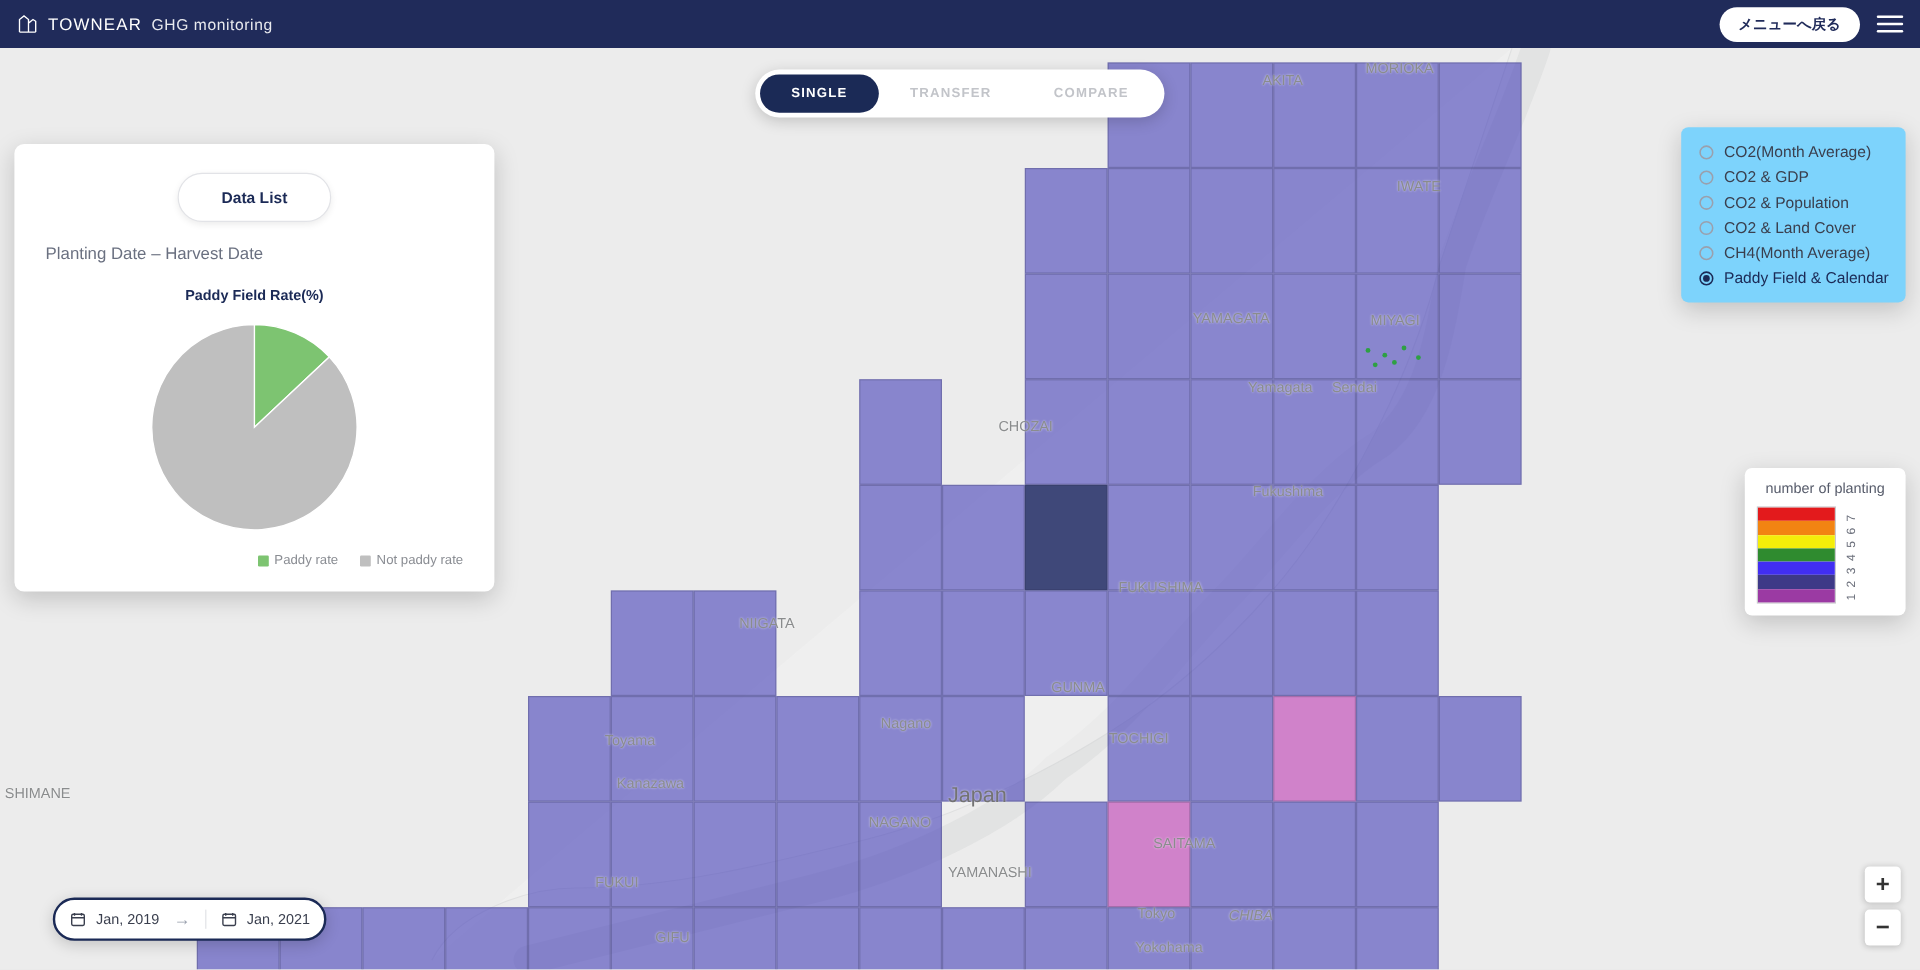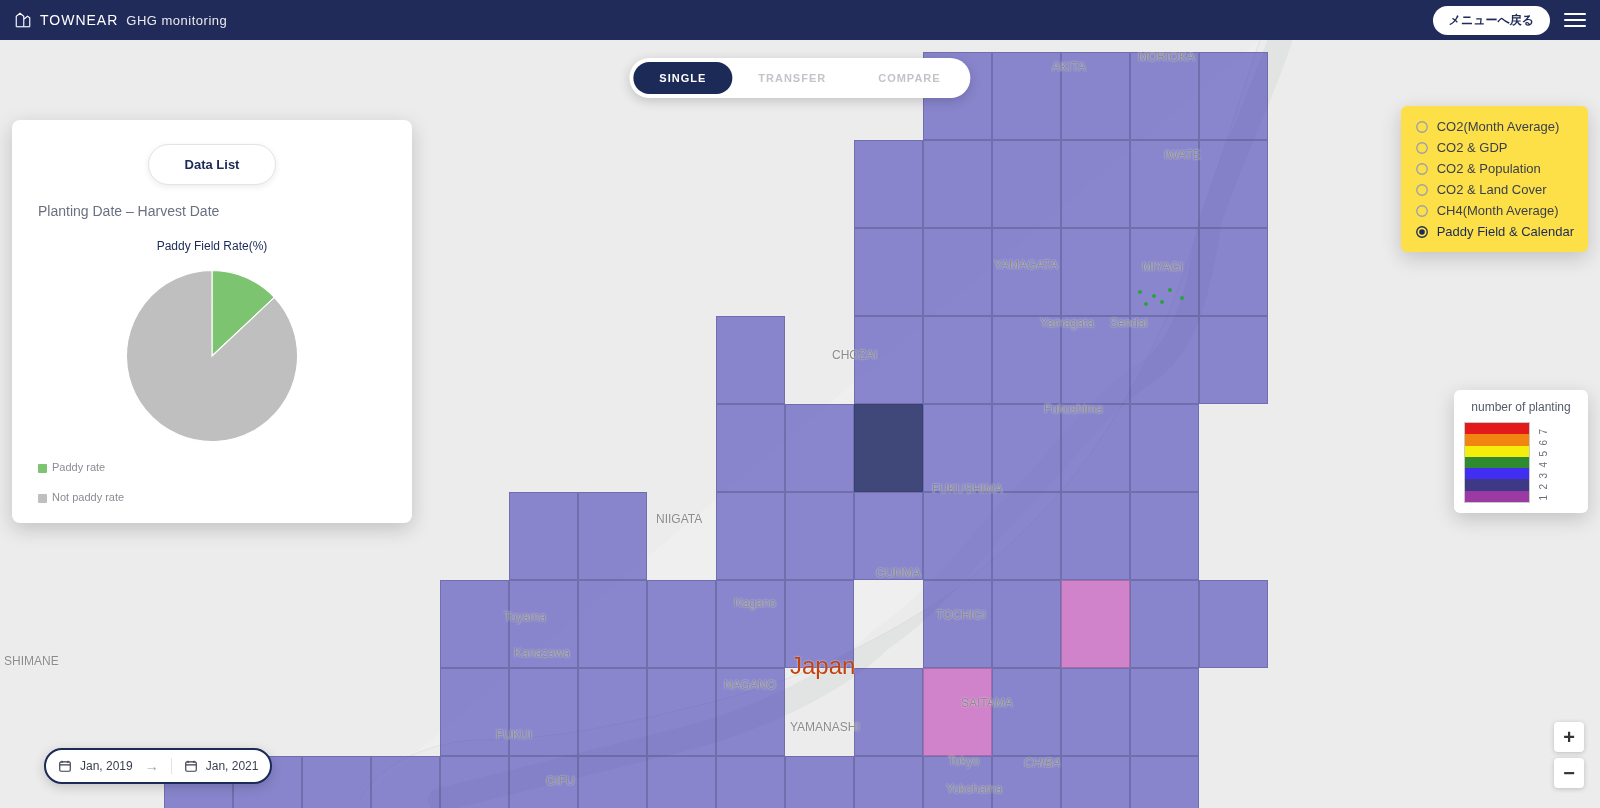--- a/index.html
+++ b/index.html
@@ -39,21 +39,21 @@
   .hamburger{width:22px;display:flex;flex-direction:column;gap:4px;cursor:pointer;}
   .hamburger span{height:2px;background:#fff;border-radius:1px;}
 
   
   .map{position:absolute;inset:40px 0 0 0;background:#ececec;overflow:hidden;}
   .coastline{position:absolute;inset:0;pointer-events:none;}
   .map-label{
     position:absolute;color:#8a8c8d;font-size:12px;pointer-events:none;
     text-shadow:0 0 2px rgba(255,255,255,.7);
   }
-  .map-label.big{font-size:24px;color:#c2410c;}
+  .map-label.big{font-size:18px;color:#737373;}
 
   
   .cell{
     position:absolute;width:69px;height:88px;border:1px solid rgba(40,44,80,.25);
     pointer-events:none;
   }
   .c-purple{background:rgba(75,70,185,.62);}
   .c-navy{background:rgba(32,42,100,.85);}
   .c-magenta{background:rgba(190,65,180,.62);}
 
@@ -74,28 +74,28 @@
     position:absolute;top:120px;left:12px;width:400px;background:#fff;
     border-radius:8px;box-shadow:var(--shadow);padding:24px 26px 20px;
   }
   .datalist-btn{
     display:block;margin:0 auto 18px;padding:12px 36px;border-radius:26px;
     background:#fff;border:1px solid #e2e3e7;box-shadow:0 2px 6px rgba(0,0,0,.08);
     color:var(--navy);font-weight:700;font-size:13px;cursor:pointer;
   }
   .card-heading{color:var(--text-muted);font-size:14px;margin:6px 0 10px;}
   .date-item{color:#3a3f4e;font-size:14px;margin:4px 0;}
-  .pie-title{color:var(--navy);font-size:12px;font-weight:400;margin:20px 0 10px;text-align:center;}
+  .pie-title{color:var(--navy);font-size:12px;font-weight:700;margin:20px 0 10px;text-align:center;}
   .pie-wrap{display:flex;justify-content:center;}
-  .pie-legend{display:flex;gap:18px;justify-content:space-between;margin-top:12px;font-size:11px;color:#8a8d93;flex-direction:column;}
+  .pie-legend{display:flex;gap:18px;justify-content:flex-end;margin-top:12px;font-size:11px;color:#8a8d93;}
   .pie-legend span.swatch{display:inline-block;width:9px;height:9px;margin-right:5px;border-radius:1px;vertical-align:middle;}
 
   
   .layer-panel{
-    position:absolute;top:106px;right:12px;background:#fde047;border-radius:6px;
+    position:absolute;top:106px;right:12px;background:#7dd3fc;border-radius:6px;
     padding:10px 12px;box-shadow:var(--shadow);
   }
   .layer-option{
     display:flex;align-items:center;gap:8px;padding:3px 2px;font-size:13px;
     color:#3a3f4e;cursor:pointer;white-space:nowrap;
   }
   .layer-option svg{width:14px;height:14px;flex:none;}
   .layer-option.selected{color:var(--navy);font-weight:500;}
 
   
@@ -254,23 +254,23 @@
       <div class="map-label" style="left: 1052px; top: 20px;">AKITA</div>
       <div class="map-label" style="left: 1164px; top: 108px;">IWATE</div>
       <div class="map-label" style="left: 1138px; top: 10px;">MORIOKA</div>
       <div class="map-label" style="left: 994px; top: 218px;">YAMAGATA</div>
       <div class="map-label" style="left: 1040px; top: 276px;">Yamagata</div>
       <div class="map-label" style="left: 1142px; top: 220px;">MIYAGI</div>
       <div class="map-label" style="left: 1110px; top: 276px;">Sendai</div>
       <div class="map-label" style="left: 832px; top: 308px;">CHOZAI</div>
       <div class="map-label" style="left: 1044px; top: 362px;">Fukushima</div>
       <div class="map-label" style="left: 932px; top: 442px;">FUKUSHIMA</div>
-      <div class="map-label" style="left: 656px; top: 472px;">NIIGATA</div>
+      <div class="map-label" style="left: 616px; top: 472px;">NIIGATA</div>
       <div class="map-label" style="left: 876px; top: 526px;">GUNMA</div>
-      <div class="map-label" style="left: 924px; top: 568px; padding-left: 12px;">TOCHIGI</div>
+      <div class="map-label" style="left: 924px; top: 568px;">TOCHIGI</div>
       <div class="map-label" style="left: 734px; top: 556px;">Nagano</div>
       <div class="map-label" style="left: 724px; top: 638px;">NAGANO</div>
       <div class="map-label" style="left: 504px; top: 570px;">Toyama</div>
       <div class="map-label" style="left: 514px; top: 606px;">Kanazawa</div>
       <div class="map-label" style="left: 496px; top: 688px;">FUKUI</div>
       <div class="map-label" style="left: 546px; top: 734px;">GIFU</div>
       <div class="map-label" style="left: 921px; top: 656px; margin-left: 40px;">SAITAMA</div>
       <div class="map-label" style="left: 790px; top: 680px;">YAMANASHI</div>
       <div class="map-label" style="left: 948px; top: 714px;">Tokyo</div>
       <div class="map-label" style="left: 946px; top: 742px;">Yokohama</div>

